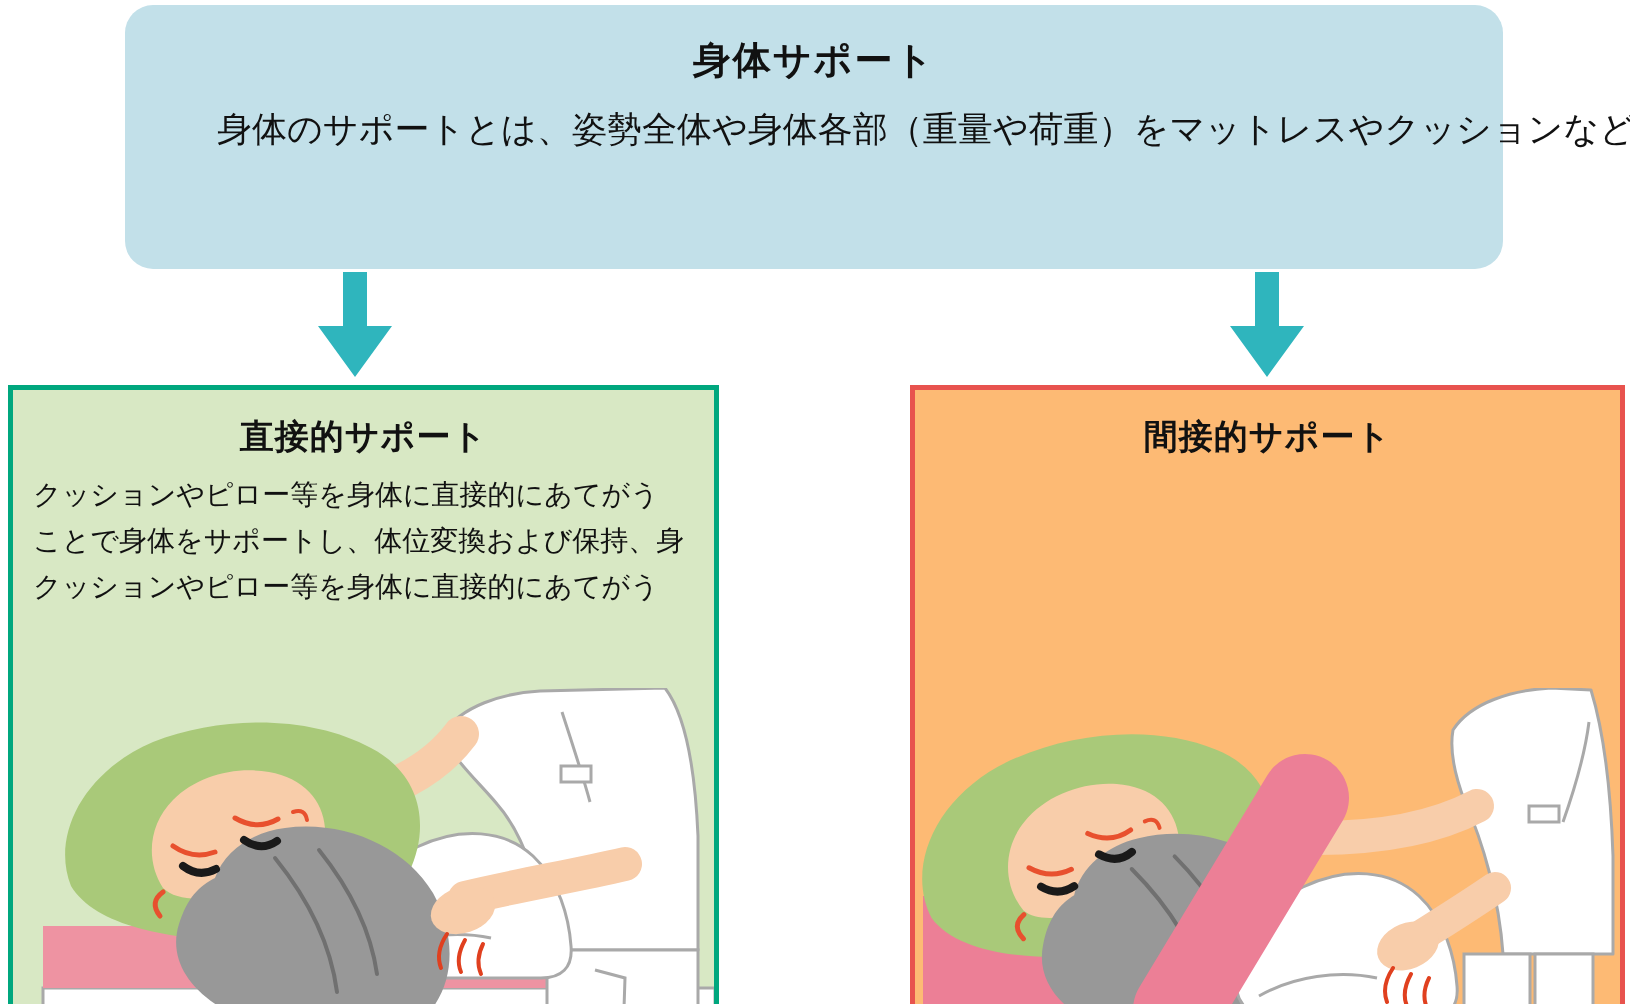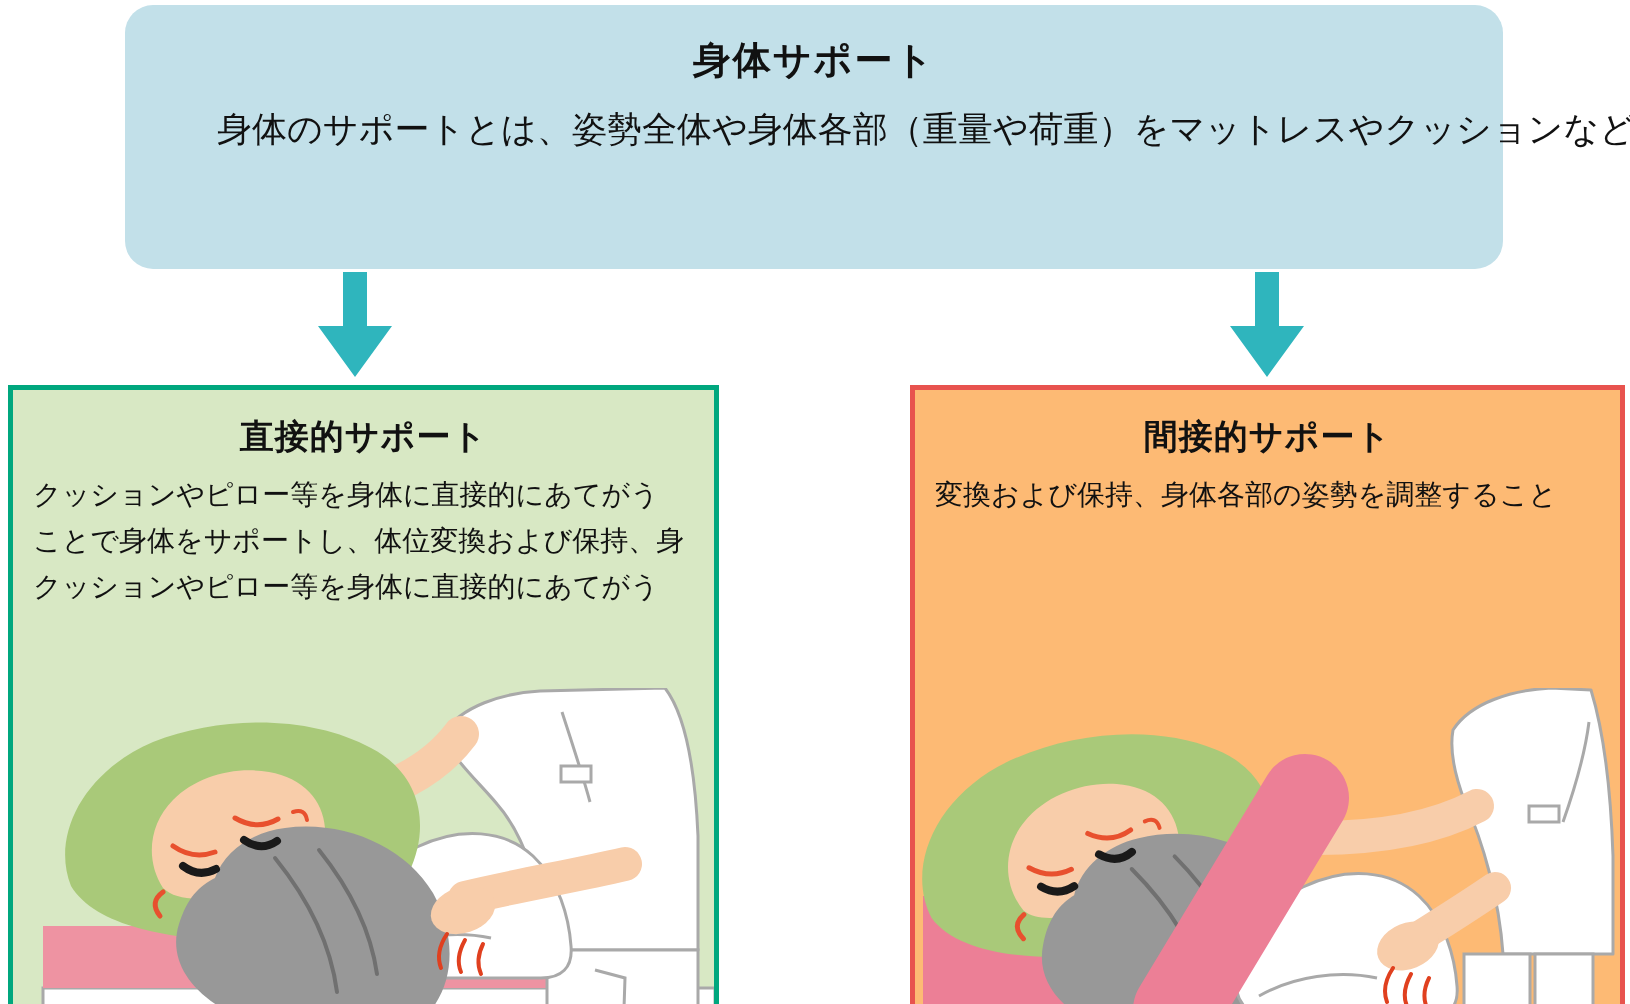--- a/index.html
+++ b/index.html
@@ -100,21 +100,20 @@
         <path d="M 434,246 q -12,18 -6,34"></path>
         <path d="M 452,252 q -10,18 -4,32"></path>
         <path d="M 470,256 q -8,16 -2,30"></path>
       </g>
     </svg>
   </div>
 
   <div class="card c-right">
     <div class="ctitle">間接的サポート</div>
     <div class="cardbody">
-      <div class="tline">変換および保持、身体各部の姿勢を調整すること</div>
     </div>
 
     <svg class="illus" viewBox="0 0 705 382" preserveAspectRatio="xMidYMax meet">
 
       <rect x="96" y="332" width="460" height="50" fill="#ffffff" stroke="#a9a9a9" stroke-width="3"></rect>
 
       <rect x="8" y="208" width="272" height="124" fill="#ec7f96"></rect>
 
       <g transform="translate(-40,12) rotate(-6 250 220)">
         <path d="M 58,198 C 38,148 70,84 140,54 C 210,26 300,28 358,60 C 408,86 418,138 396,184 C 378,220 338,246 288,250 C 198,258 88,248 58,198 Z" fill="#a9c979"></path>

